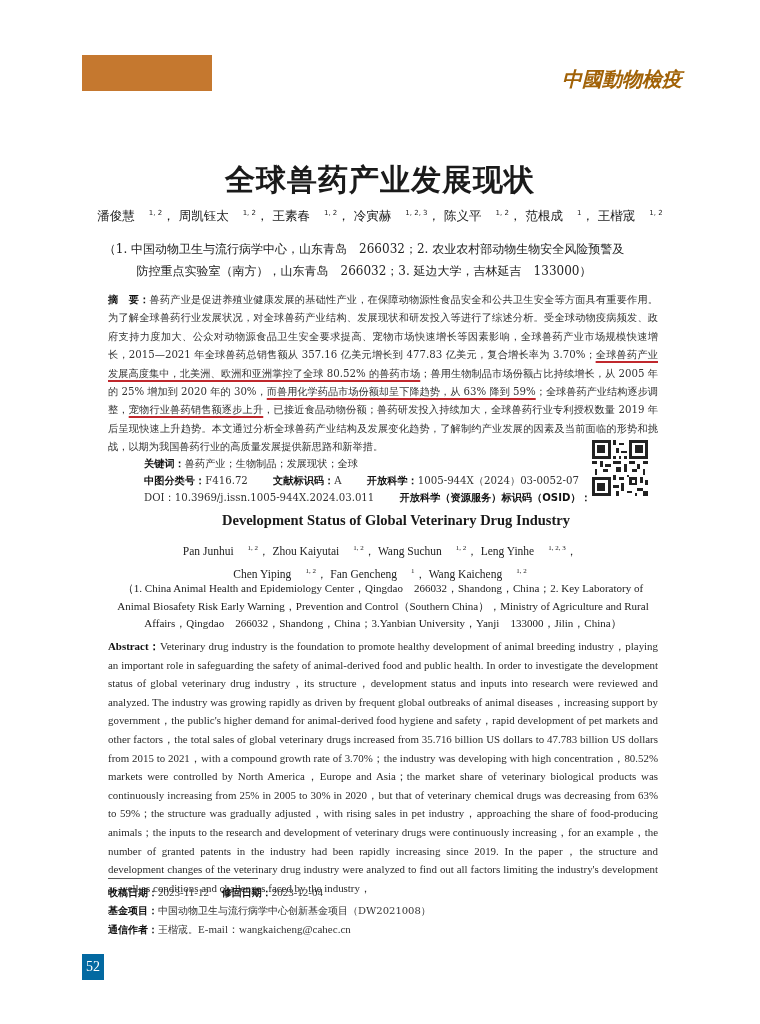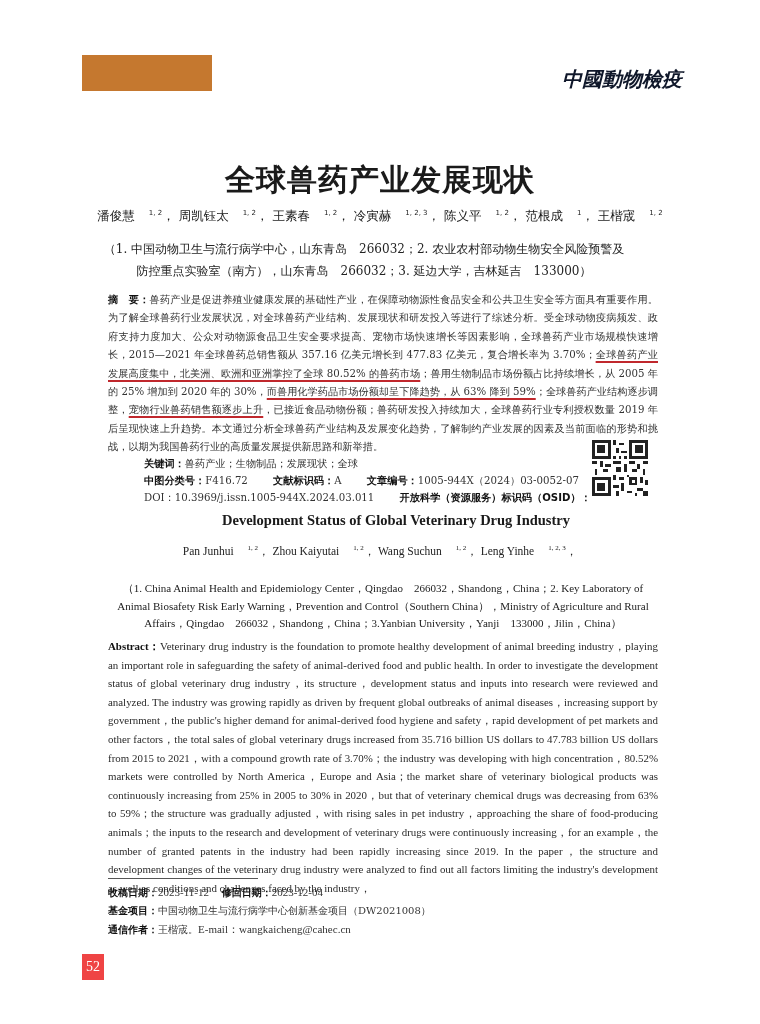--- a/index.html
+++ b/index.html
@@ -1,20 +1,20 @@
 <!DOCTYPE html>
 <html><head>
 <meta charset="utf-8">
 <style>
   * { margin: 0; padding: 0; box-sizing: border-box; }
   html, body { width: 760px; height: 1024px; background: #ffffff; overflow: hidden; }
   body { position: relative; font-family: "DejaVu Serif", "Liberation Serif", serif; color: #2a2a2a; }
 
   .header-bar { position: absolute; left: 82px; top: 55px; width: 130px; height: 36px; background: #c5782f; }
-  .journal-logo { position: absolute; right: 78px; top: 66px; font-family: "DejaVu Serif", serif; font-size: 20px; color: #0f172a; font-style: italic; letter-spacing: 0px; font-weight: bold; }
+  .journal-logo { position: absolute; right: 78px; top: 66px; font-family: "DejaVu Serif", serif; font-size: 20px; color: #a16207; font-style: italic; letter-spacing: 0px; font-weight: bold; }
 
   .title-cn { position: absolute; left: 0; width: 760px; top: 160px; text-align: center; font-family: Liberation Serif, serif; font-weight: bold; font-size: 30px; color: #1a1a1a; letter-spacing: 1px; }
 
   .authors-cn { position: absolute; left: 0; width: 760px; top: 208px; text-align: center; font-family: "DejaVu Sans", sans-serif; font-size: 12.5px; color: #1a1a1a; }
   .authors-cn sup, .authors-en sup { font-size: 7px; vertical-align: super; margin-left: 14px; }
 
   .affil-cn { position: absolute; left: 92px; width: 544px; top: 238px; text-align: center; font-size: 12px; line-height: 22px; color: #222; }
 
   .abstract-cn { position: absolute; left: 108px; width: 550px; top: 291px; font-size: 10.2px; line-height: 18.4px; color: #333; text-align: justify; }
   .abstract-cn .label { font-family: "DejaVu Sans", sans-serif; font-weight: bold; color: #111; }
@@ -31,21 +31,21 @@
   .affil-en { position: absolute; left: 108px; width: 550px; top: 580px; text-align: center; font-family: "Liberation Serif", serif; font-size: 11px; line-height: 17.5px; color: #222; }
 
   .abstract-en { position: absolute; left: 108px; width: 550px; top: 637px; font-family: "Liberation Serif", serif; font-size: 10.9px; line-height: 18.6px; color: #2a2a2a; text-align: justify; }
   .abstract-en .label { font-weight: bold; color: #111; }
 
   .divider { position: absolute; left: 108px; top: 878px; width: 150px; height: 1px; background: #555; }
   .footnotes { position: absolute; left: 108px; top: 883px; width: 500px; font-size: 10px; line-height: 18px; color: #333; }
   .footnotes .label { font-family: "DejaVu Sans", sans-serif; font-weight: bold; color: #111; }
   .footnotes .en { font-family: "Liberation Serif", serif; font-size: 11px; }
 
-  .page-num { position: absolute; left: 82px; top: 954px; width: 22px; height: 26px; background: #ef4444; color: #fff; font-family: "Liberation Serif", serif; font-size: 14px; text-align: center; line-height: 26px; }
+  .page-num { position: absolute; left: 82px; top: 954px; width: 22px; height: 26px; background: #0369a1; color: #fff; font-family: "Liberation Serif", serif; font-size: 14px; text-align: center; line-height: 26px; }
 </style>
 </head>
 <body>
 
 <div class="header-bar"></div>
 <div class="journal-logo">中國動物檢疫</div>
 
 <h1 class="title-cn">全球兽药产业发展现状</h1>
 
 <div class="authors-cn">
@@ -67,21 +67,21 @@
   <span class="label">摘　要：</span><span>兽药产业是促进养殖业健康发展的基础性产业，在保障动物源性食品安全和公共卫生安全等方面具有重要作用。为了解全球兽药行业发展状况，对全球兽药产业结构、发展现状和研发投入等进行了综述分析。受全球动物疫病频发、政府支持力度加大、公众对动物源食品卫生安全要求提高、宠物市场快速增长等因素影响，全球兽药产业市场规模快速增长，2015—2021 年全球兽药总销售额从 357.16 亿美元增长到 477.83 亿美元，复合增长率为 3.70%；</span><span class="u">全球兽药产业发展高度集中，北美洲、欧洲和亚洲掌控了全球 80.52% 的兽药市场</span><span>；兽用生物制品市场份额占比持续增长，从 2005 年的 25% 增加到 2020 年的 30%，</span><span class="u">而兽用化学药品市场份额却呈下降趋势，从 63% 降到 59%</span><span>；全球兽药产业结构逐步调整，</span><span class="u">宠物行业兽药销售额逐步上升</span><span>，已接近食品动物份额；兽药研发投入持续加大，全球兽药行业专利授权数量 2019 年后呈现快速上升趋势。本文通过分析全球兽药产业结构及发展变化趋势，了解制约产业发展的因素及当前面临的形势和挑战，以期为我国兽药行业的高质量发展提供新思路和新举措。</span>
 </div>
 
 <div class="meta-cn">
   <div class="meta-row">
     <span class="label">关键词：</span><span>兽药产业；生物制品；发展现状；全球</span>
   </div>
   <div class="meta-row">
     <span class="label">中图分类号：</span><span>F416.72</span><span class="gap"></span>
     <span class="label">文献标识码：</span><span>A</span><span class="gap"></span>
-    <span class="label">文章编号：</span><span>1005-944X（2024）03-0052-07</span>
+    <span class="label">开放科学：</span><span>1005-944X（2024）03-0052-07</span>
   </div>
   <div class="meta-row">
     <span>DOI：</span><span>10.3969/j.issn.1005-944X.2024.03.011</span><span class="gap"></span>
     <span class="label">开放科学（资源服务）标识码（OSID）：</span>
   </div>
 </div>
 
 <svg class="qr" viewBox="0 0 21 21" shape-rendering="crispEdges">
   <rect width="21" height="21" fill="#fff"></rect>
   <g fill="#222">
@@ -133,20 +133,25 @@
 
 <h2 class="title-en">Development Status of Global Veterinary Drug Industry</h2>
 
 <div class="authors-en">
   <div>
     <span>Pan Junhui</span><sup>1, 2</sup>，
     <span>Zhou Kaiyutai</span><sup>1, 2</sup>，
     <span>Wang Suchun</span><sup>1, 2</sup>，
     <span>Leng Yinhe</span><sup>1, 2, 3</sup>，
   </div>
+  <div>
+    <span>Chen Yiping</span><sup>1, 2</sup>，
+    <span>Fan Gencheng</span><sup>1</sup>，
+    <span>Wang Kaicheng</span><sup>1, 2</sup>
+  </div>
 </div>
 
 <div class="affil-en">（1. China Animal Health and Epidemiology Center，Qingdao　266032，Shandong，China；2. Key Laboratory of Animal Biosafety Risk Early Warning，Prevention and Control（Southern China），Ministry of Agriculture and Rural Affairs，Qingdao　266032，Shandong，China；3.Yanbian University，Yanji　133000，Jilin，China）</div>
 
 <div class="abstract-en">
   <span class="label">Abstract：</span><span>Veterinary drug industry is the foundation to promote healthy development of animal breeding industry，playing an important role in safeguarding the safety of animal-derived food and public health. In order to investigate the development status of global veterinary drug industry，its structure，development status and inputs into research were reviewed and analyzed. The industry was growing rapidly as driven by frequent global outbreaks of animal diseases，increasing support by government，the public's higher demand for animal-derived food hygiene and safety，rapid development of pet markets and other factors，the total sales of global veterinary drugs increased from 35.716 billion US dollars to 47.783 billion US dollars from 2015 to 2021，with a compound growth rate of 3.70%；the industry was developing with high concentration，80.52% markets were controlled by North America，Europe and Asia；the market share of veterinary biological products was continuously increasing from 25% in 2005 to 30% in 2020，but that of veterinary chemical drugs was decreasing from 63% to 59%；the structure was gradually adjusted，with rising sales in pet industry，approaching the share of food-producing animals；the inputs to the research and development of veterinary drugs were continuously increasing，for an example，the number of granted patents in the industry had been rapidly increasing since 2019. In the paper，the structure and development changes of the veterinary drug industry were analyzed to find out all factors limiting the industry's development as well as conditions and challenges faced by the industry，</span>
 </div>
 
 <div class="divider"></div>
 

